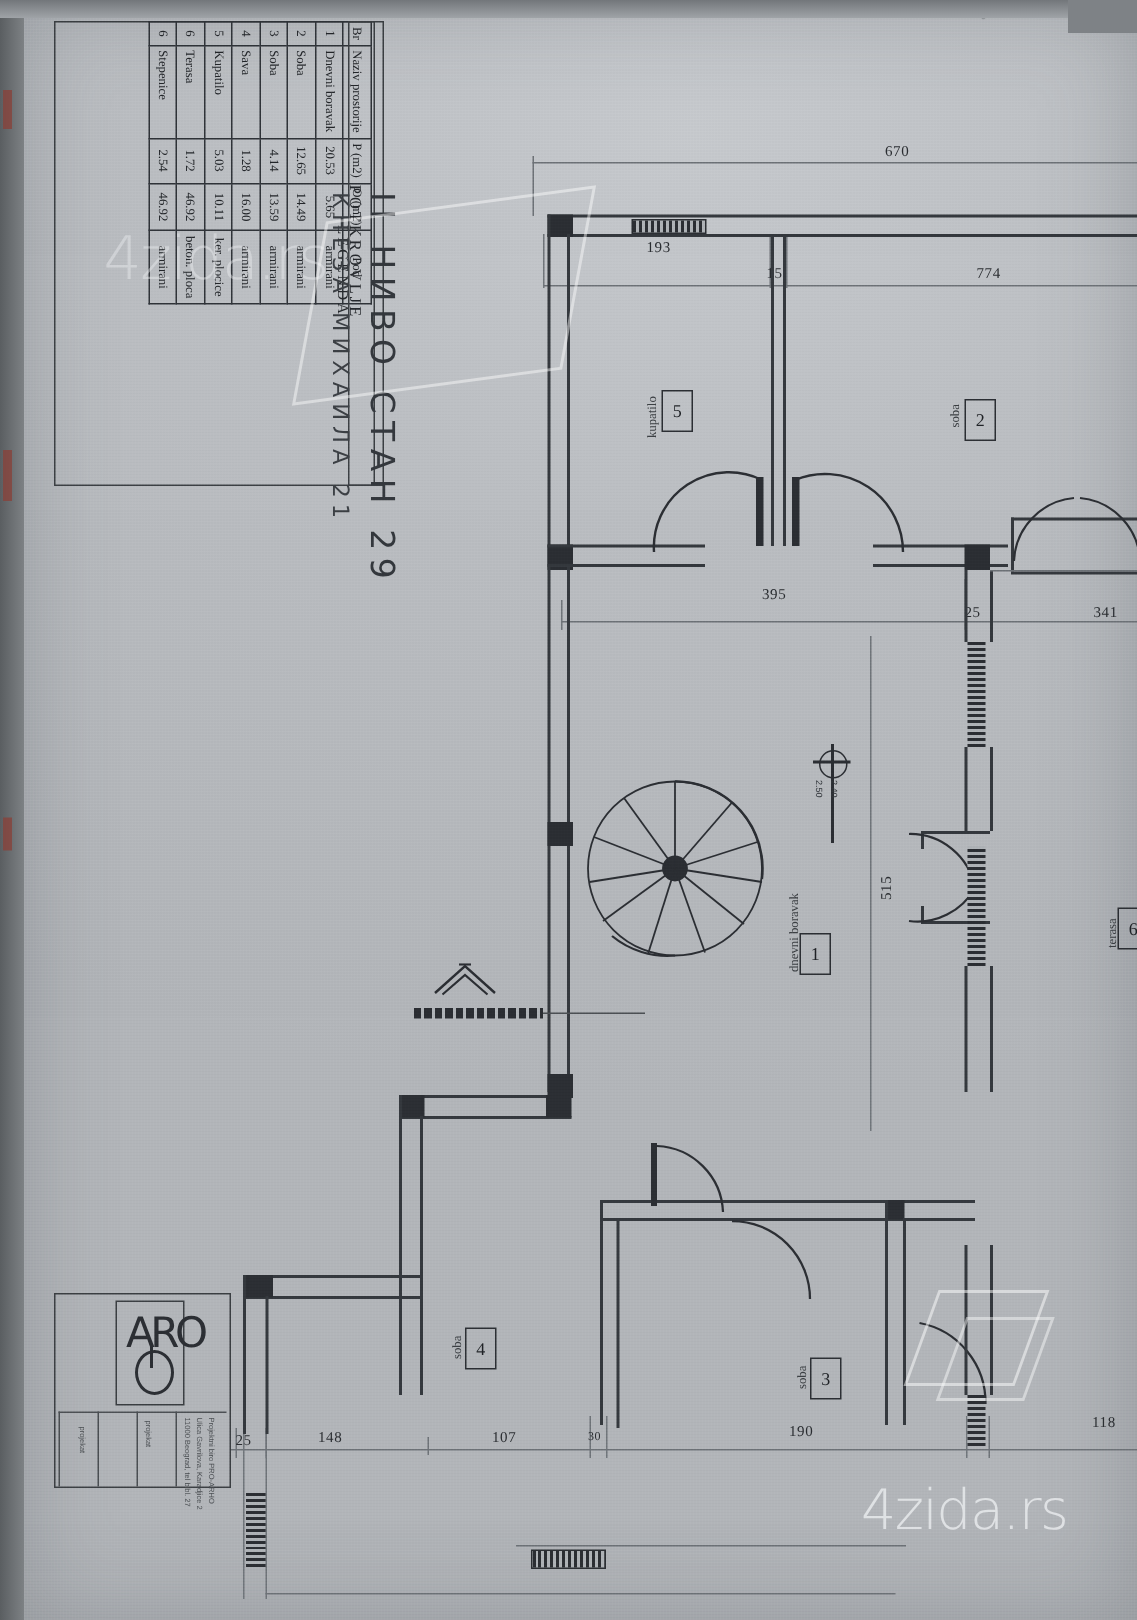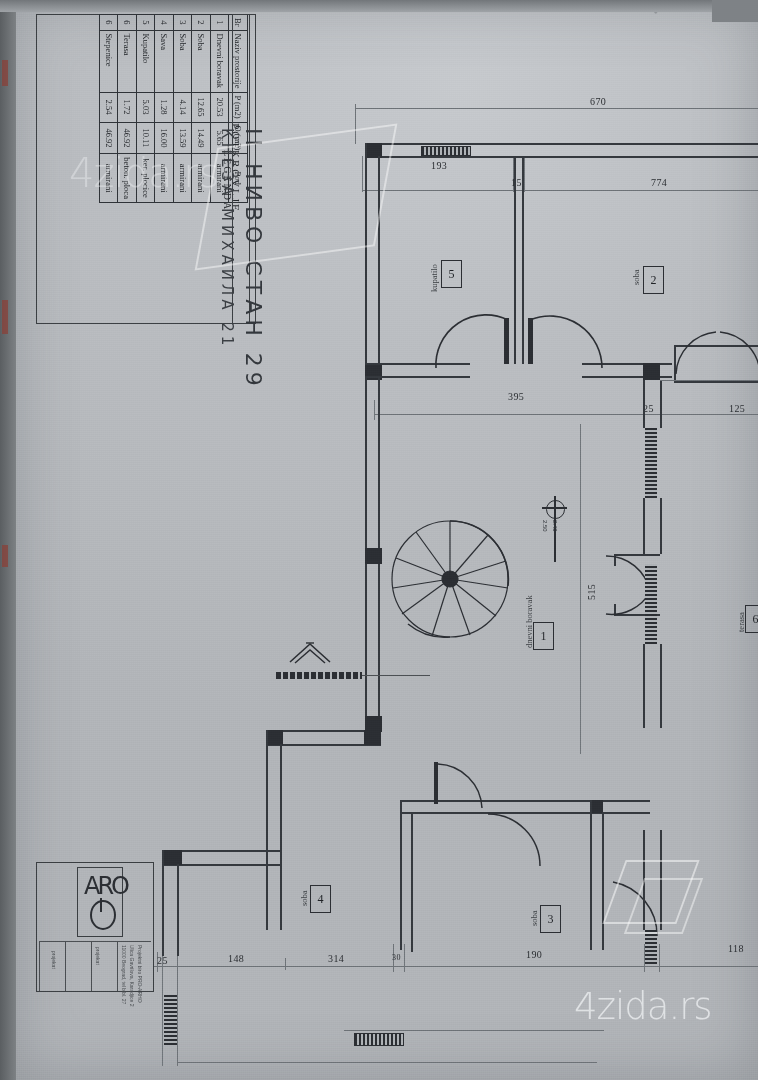--- a/index.html
+++ b/index.html
@@ -88,21 +88,21 @@
   #handtitle .l1{font-size:22px;letter-spacing:5px;color:#33373c;
     font-family:"DejaVu Sans",sans-serif;}
   #handtitle .l2{display:block;margin-top:5px;font-size:15px;letter-spacing:4px;
     color:#3b3f44;font-family:"DejaVu Sans",sans-serif;}
 
   
   #titleblock{position:absolute;left:22px;top:862px;width:116px;height:128px;
     border:1px solid #3a3e42;}
   #tb-logo{position:absolute;left:40px;top:4px;width:44px;height:68px;
     border:1px solid #3a3e42;}
-  #tb-logo .glyph{position:absolute;left:6px;top:4px;font-size:24px;color:#2b2e33;
+  #tb-logo .glyph{position:absolute;left:6px;top:4px;font-size:28px;color:#2b2e33;
     font-family:"DejaVu Sans",sans-serif;letter-spacing:-3px;}
   #tb-logo .circle{position:absolute;left:12px;top:32px;width:22px;height:26px;
     border:2px solid #2b2e33;border-radius:50%;}
   #tb-logo .stem{position:absolute;left:22px;top:30px;width:2px;height:14px;background:#2b2e33;}
   .tbcell{position:absolute;font-size:5px;line-height:1.5;color:#4a4e52;
     font-family:"Liberation Sans",sans-serif;
     transform:rotate(90deg);transform-origin:0 0;white-space:nowrap;}
   .tbsep{position:absolute;background:#4a4e52;width:1px;}
 
   
@@ -240,37 +240,37 @@
     <div class="dimtxt" style="left:497px;top:177px;">15</div>
     <div class="dimtxt" style="left:637px;top:177px;">774</div>
 
     <div class="thinline h" style="left:360px;top:414px;width:396px;"></div>
     <div class="thinline v" style="left:360px;top:400px;height:20px;"></div>
     <div class="thinline v" style="left:629px;top:386px;height:34px;"></div>
     <div class="thinline v" style="left:646px;top:386px;height:34px;"></div>
 
     <div class="dimtxt" style="left:494px;top:391px;">395</div>
     <div class="dimtxt" style="left:629px;top:403px;">25</div>
-    <div class="dimtxt" style="left:715px;top:403px;">125</div>
+    <div class="dimtxt" style="left:715px;top:403px;">341</div>
 
     <div class="thinline v" style="left:566px;top:424px;height:330px;"></div>
     <div class="dimtxt rot" style="left:572px;top:600px;">515</div>
 
     <div class="thinline h" style="left:140px;top:966px;width:616px;"></div>
     <div class="thinline v" style="left:143px;top:952px;height:20px;"></div>
     <div class="thinline v" style="left:163px;top:952px;height:20px;"></div>
     <div class="thinline v" style="left:271px;top:958px;height:12px;"></div>
     <div class="thinline v" style="left:379px;top:944px;height:28px;"></div>
     <div class="thinline v" style="left:390px;top:944px;height:28px;"></div>
     <div class="thinline v" style="left:630px;top:944px;height:28px;"></div>
     <div class="thinline v" style="left:645px;top:944px;height:28px;"></div>
 
     <div class="dimtxt" style="left:143px;top:955px;">25</div>
-    <div class="dimtxt" style="left:214px;top:953px;">148</div>
-    <div class="dimtxt" style="left:314px;top:953px;">314</div>
+    <div class="dimtxt" style="left:198px;top:953px;">148</div>
+    <div class="dimtxt" style="left:314px;top:953px;">107</div>
     <div class="dimtxt" style="left:378px;top:953px;font-size:8px;">30</div>
     <div class="dimtxt" style="left:512px;top:949px;">190</div>
     <div class="dimtxt" style="left:633px;top:946px;font-size:8px;">30</div>
     <div class="dimtxt" style="left:714px;top:943px;">118</div>
 
     <div class="wallline h" style="left:351px;top:143px;width:405px;"></div>
     <div class="wallline h" style="left:351px;top:156px;width:405px;"></div>
 
     <div class="wall" style="left:351px;top:143px;width:17px;height:15px;"></div>
 

